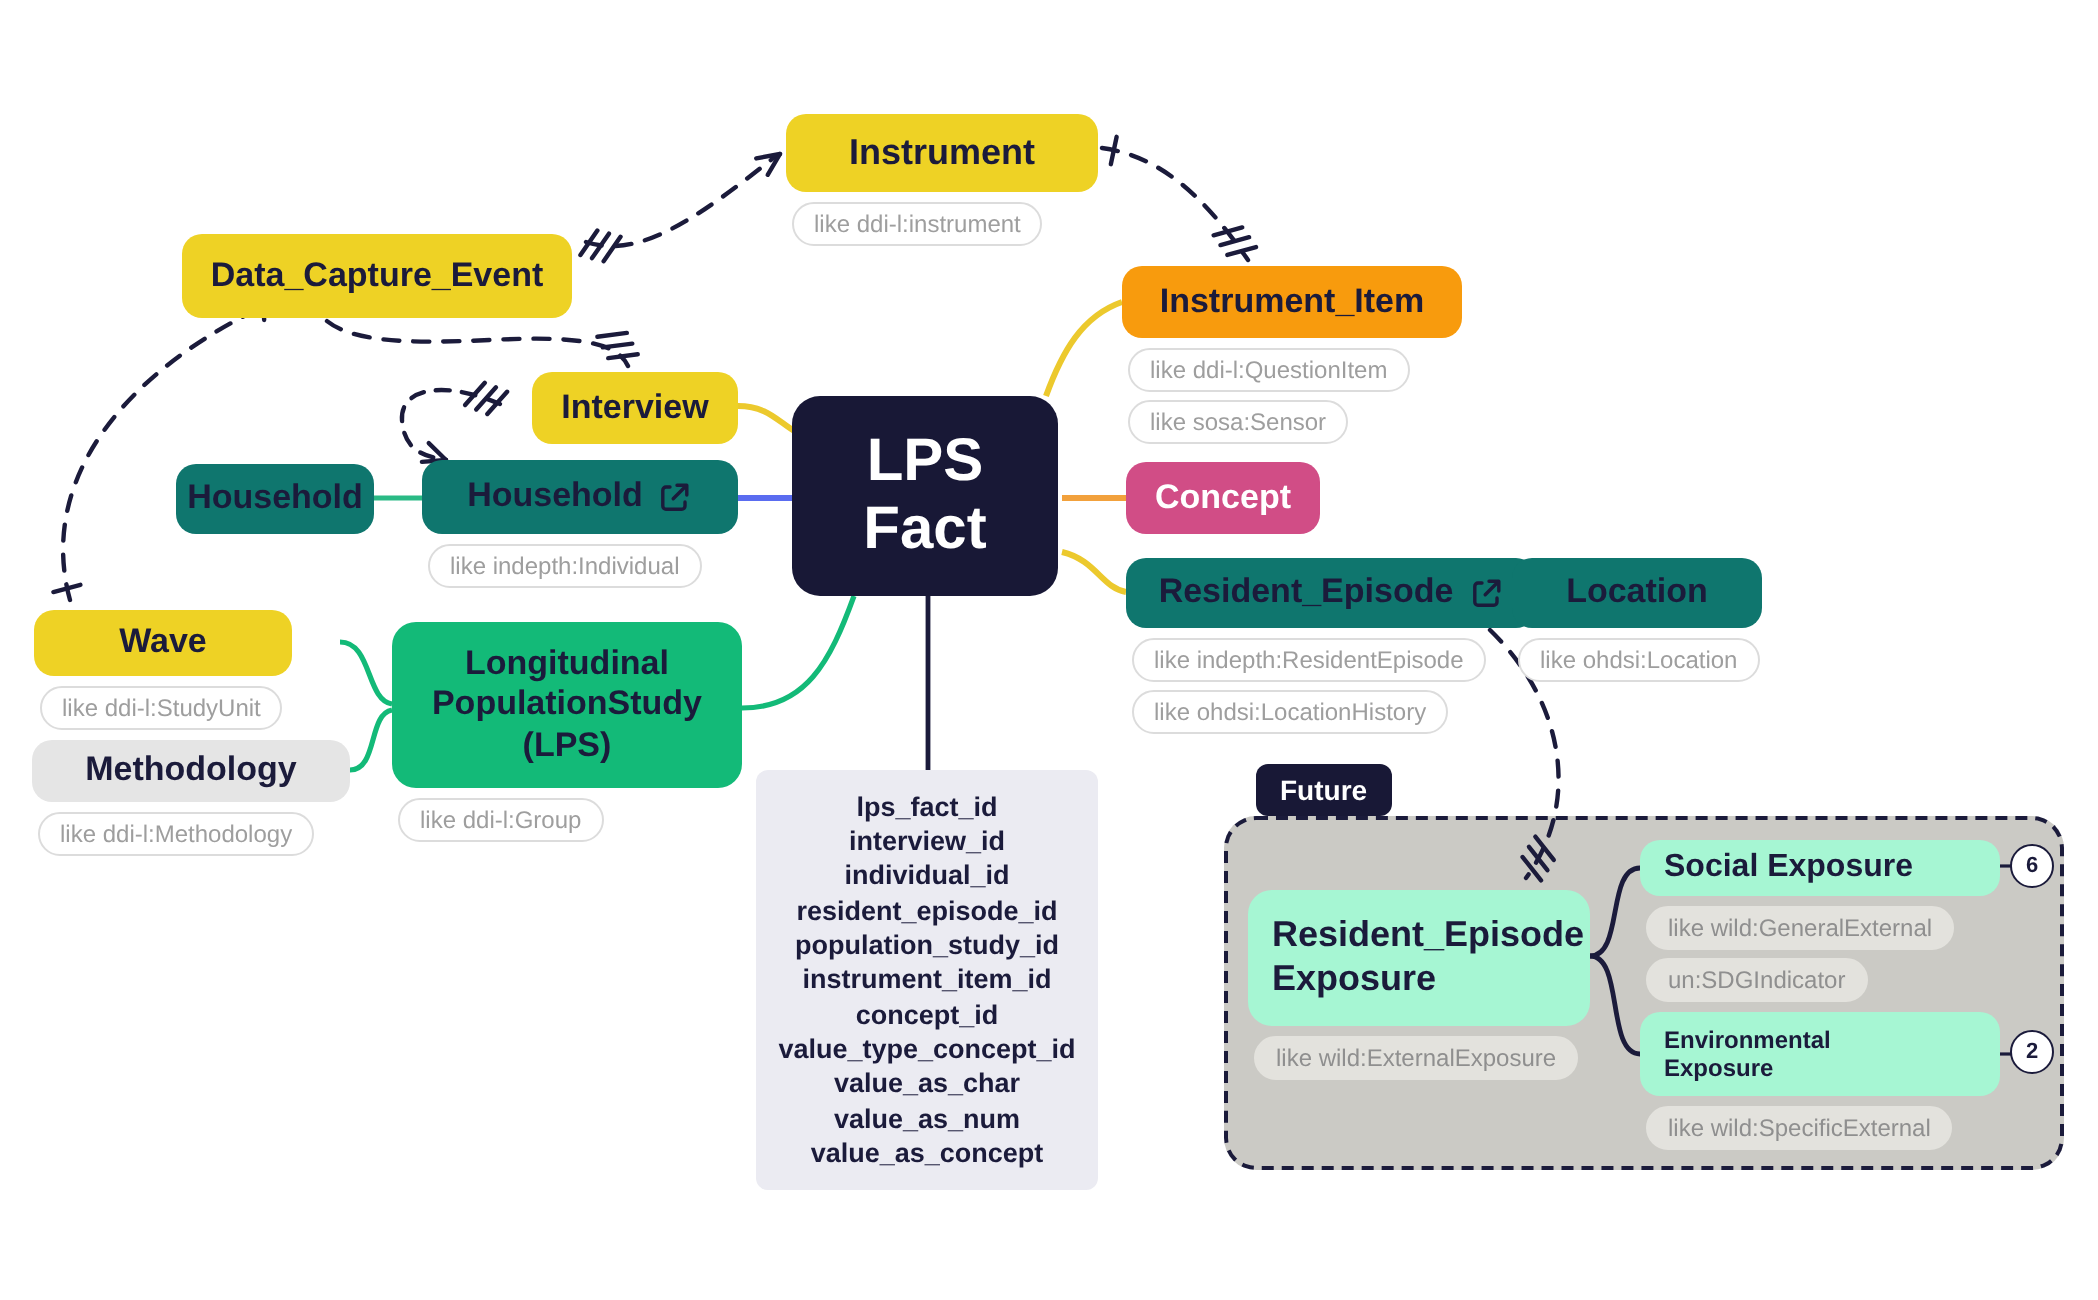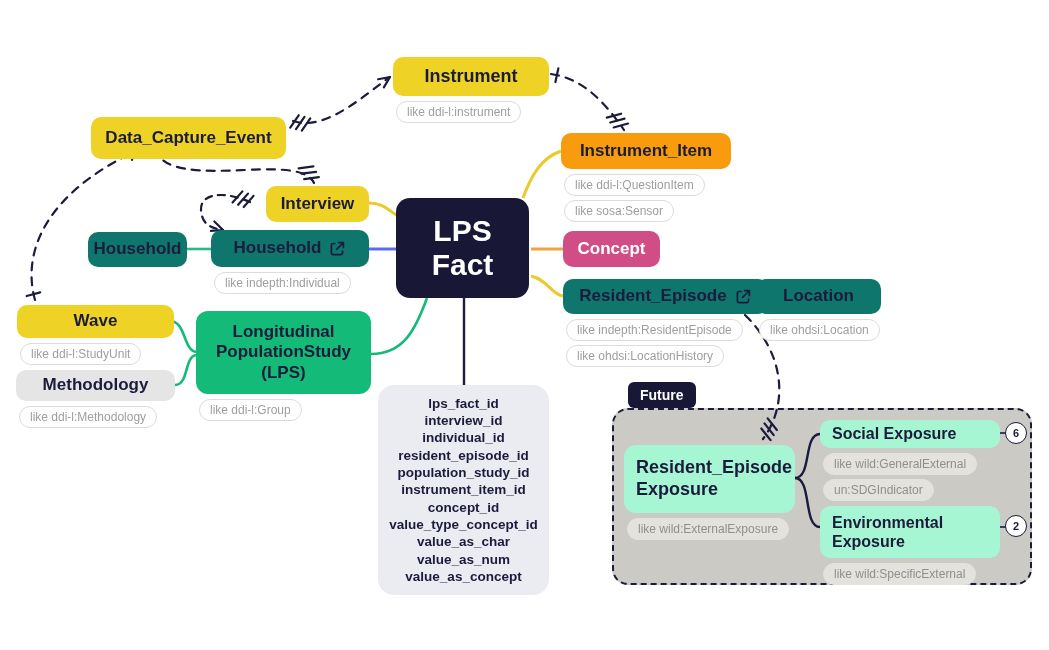--- a/index.html
+++ b/index.html
@@ -29,21 +29,21 @@
   .left-text{justify-content:flex-start;text-align:left;padding-left:12px;}
 
   
   .tags{display:flex;flex-direction:column;align-items:flex-start;gap:4px;margin-top:5px;margin-left:3px;}
   .pill{background:#ffffff;border:1px solid #dcdcdc;border-radius:12px;
         color:#9e9e9e;font-size:12px;padding:3px 10px;white-space:nowrap;}
   .on-grey .pill{background:#e3e2dd;border-color:#e3e2dd;color:#8f8f8f;}
 
   
   .fields{position:absolute;left:378px;top:385px;width:171px;height:210px;z-index:3;
-          background:#ebebf2;border-radius:16px;display:flex;flex-direction:column;
+          background:#ebebf2;border-radius:6px;display:flex;flex-direction:column;
           justify-content:center;align-items:center;}
   .field-line{color:#1b1b3b;font-weight:bold;font-size:13.5px;line-height:17.3px;white-space:nowrap;}
 
   
   #future-box{position:absolute;left:612px;top:408px;width:420px;height:177px;
               background:#cbcac5;border:2.5px dashed #1b1b3b;border-radius:16px;box-sizing:border-box;}
   #future-label{left:628px;top:382px;z-index:4;background:#181836;color:#ffffff;
                 font-weight:bold;font-size:14px;padding:5px 12px;border-radius:6px;}
 
   .count-circle{width:22px;height:22px;border-radius:50%;background:#ffffff;
@@ -54,26 +54,26 @@
   #nw-instrument{left:393px;top:57px;} #nw-instrument .node{width:156px;height:39px;font-size:18px;}
   #nw-dce{left:91px;top:99px;margin-top:18px;} #nw-dce .node{width:195px;height:42px;font-size:17px;}
   #nw-instrument-item{left:561px;top:133px;} #nw-instrument-item .node{width:170px;height:36px;}
   #nw-interview{left:266px;top:186px;} #nw-interview .node{width:103px;height:36px;}
   #nw-household{left:88px;top:232px;} #nw-household .node{width:99px;height:35px;}
   #nw-individual{left:211px;top:230px;} #nw-individual .node{width:158px;height:37px;}
   #nw-lps-fact{left:396px;top:198px;} #nw-lps-fact .node{width:133px;height:100px;font-size:30px;line-height:1.15;}
   #nw-concept{left:563px;top:231px;} #nw-concept .node{width:97px;height:36px;}
   #nw-re{left:563px;top:279px;} #nw-re .node{width:205px;height:35px;}
   #nw-location{left:756px;top:279px;} #nw-location .node{width:125px;height:35px;}
-  #nw-wave{left:17px;top:305px;} #nw-wave .node{width:157px;height:33px;}
+  #nw-wave{left:17px;top:305px;} #nw-wave .node{width:129px;height:33px;}
   #nw-methodology{left:16px;top:370px;} #nw-methodology .node{width:159px;height:31px;}
   #nw-lps{left:196px;top:311px;} #nw-lps .node{width:175px;height:83px;border-radius:12px;}
   #nw-re-exposure{left:624px;top:445px;z-index:3;} #nw-re-exposure .node{width:171px;height:68px;font-size:18px;border-radius:12px;}
   #nw-social{left:820px;top:420px;z-index:3;} #nw-social .node{width:180px;height:28px;font-size:16px;}
-  #nw-env{left:820px;top:506px;z-index:3;} #nw-env .node{width:180px;height:52px;font-size:16px;}
+  #nw-env{left:820px;top:506px;z-index:3;} #nw-env .node{width:180px;height:42px;font-size:12px;}
   #circle-social{position:absolute;left:1005px;top:422px;}
   #circle-env{position:absolute;left:1005px;top:515px;}
 
   .link-icon{flex:0 0 auto;display:inline-flex;}
 </style>
 </head>
 <body>
 
 <div id="canvas">
 

